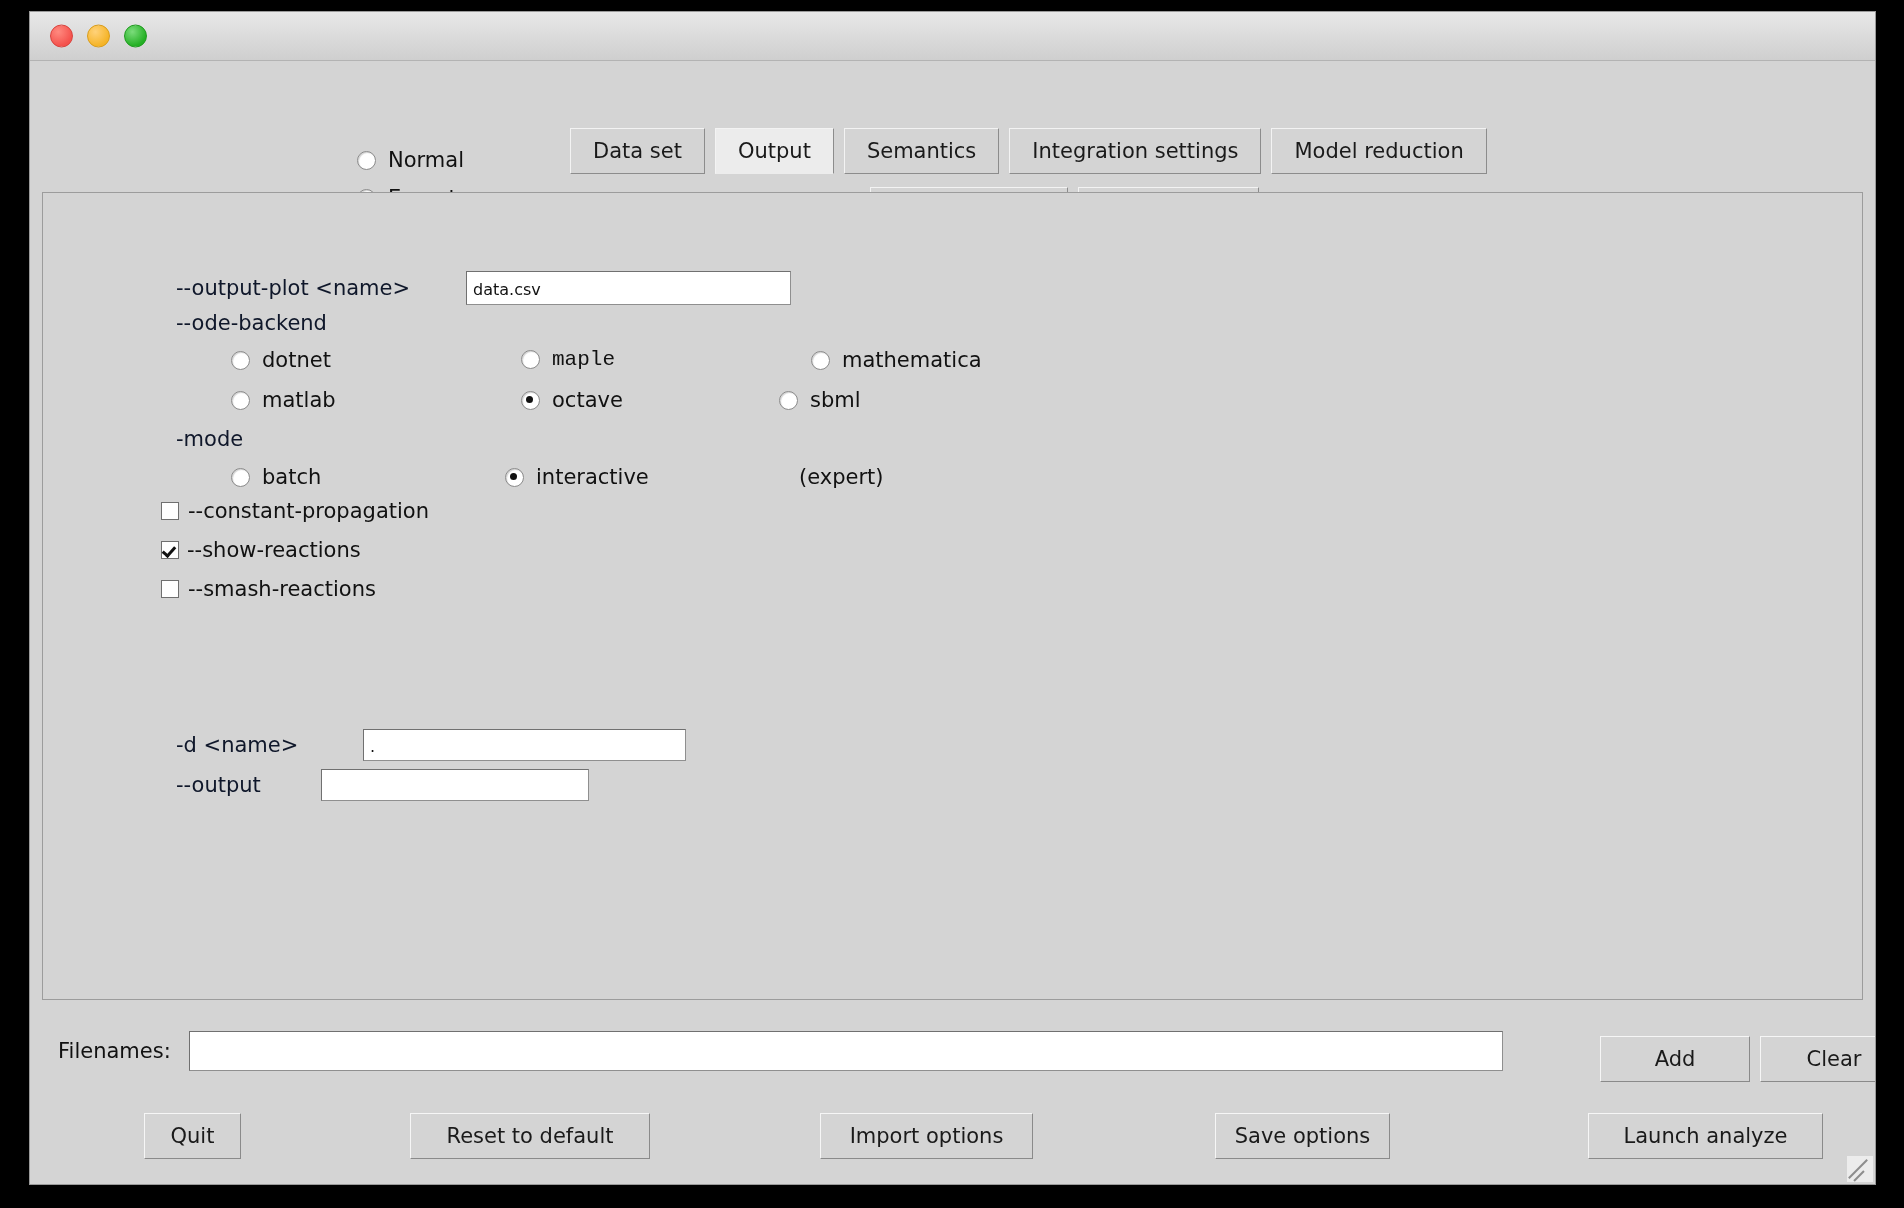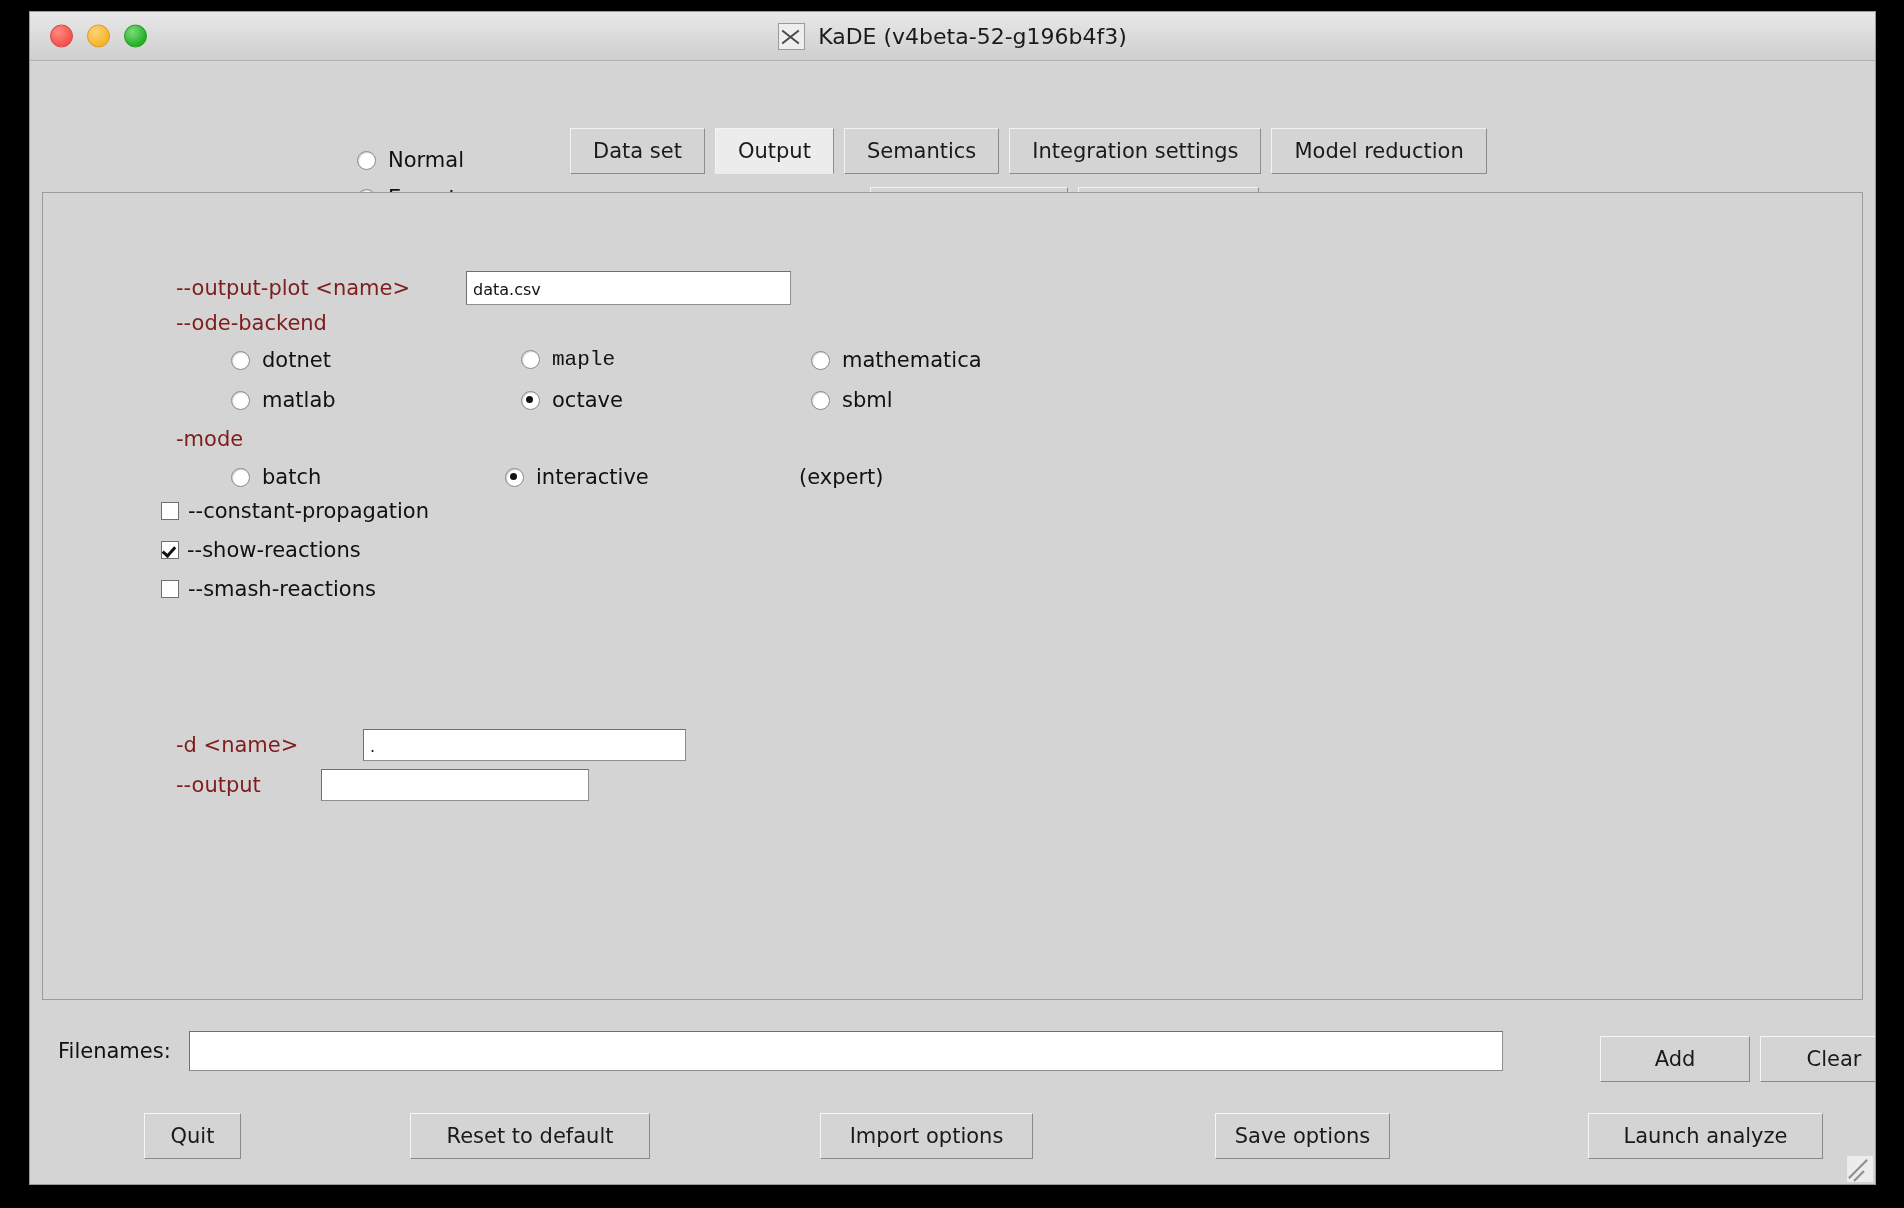--- a/index.html
+++ b/index.html
@@ -173,21 +173,21 @@
   }
 
   .field-row {
     position: absolute;
     display: flex;
     align-items: center;
     white-space: nowrap;
   }
   .fld-label {
     font-size: 21px;
-    color: #7f1d1d;
+    color: #0f172a;
   }
   .textbox {
     background: #ffffff;
     border: 1px solid #8f8f8f;
     border-top-color: #707070;
     border-left-color: #707070;
     box-sizing: border-box;
     font-size: 16px;
     color: #111111;
     padding: 2px 5px 0 6px;
@@ -316,24 +316,20 @@
 <body>
 
 <div id="window">
 
   <div id="titlebar">
     <div class="traffic">
       <span class="dot red"></span>
       <span class="dot yellow"></span>
       <span class="dot green"></span>
     </div>
-    <div id="title-wrap">
-      <span id="xicon"></span>
-      <span id="title-text">KaDE (v4beta-52-g196b4f3)</span>
-    </div>
   </div>
 
   <div id="header">
 
     <div id="mode-group">
       <div class="radio-row">
         <span class="radio"></span>
         <span class="ctl-label">Normal</span>
       </div>
       <div class="radio-row">
@@ -381,21 +377,21 @@
     </div>
 
     <div class="radio-col" style="left:188px; top:195px;">
       <span class="radio"></span>
       <span class="ctl-label">matlab</span>
     </div>
     <div class="radio-col" style="left:478px; top:195px;">
       <span class="radio on"></span>
       <span class="ctl-label">octave</span>
     </div>
-    <div class="radio-col" style="left:768px; top:195px;">
+    <div class="radio-col" style="left:736px; top:195px;">
       <span class="radio"></span>
       <span class="ctl-label">sbml</span>
     </div>
 
     <div class="field-row" style="left:133px; top:234px;">
       <span class="fld-label">-mode</span>
     </div>
     <div class="radio-col" style="left:188px; top:272px;">
       <span class="radio"></span>
       <span class="ctl-label">batch</span>

